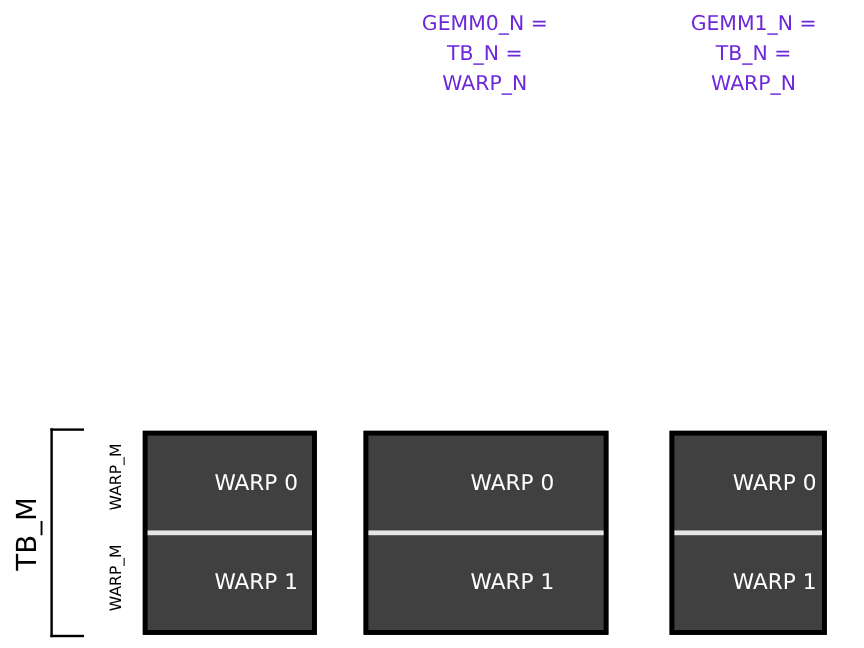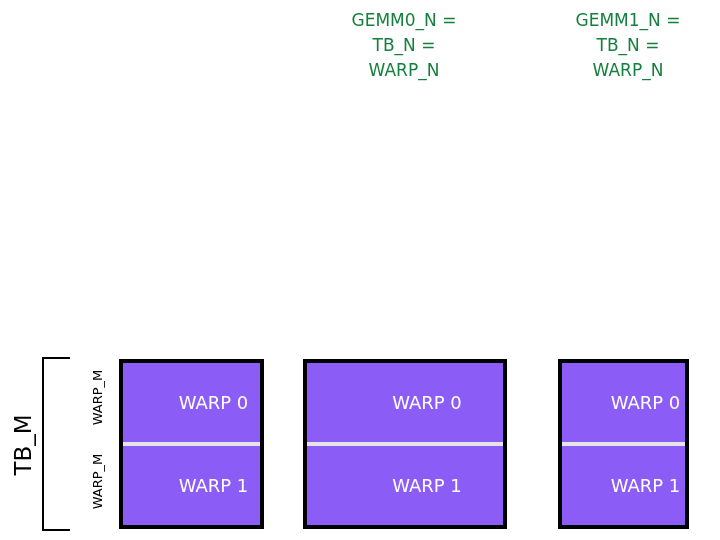--- a/index.html
+++ b/index.html
@@ -17,21 +17,21 @@
     background: #ffffff;
     overflow: hidden;
   }
 
   
   .col-caption {
     position: absolute;
     text-align: center;
     font-size: 17px;
     line-height: 25px;
-    color: #15803d;
+    color: #6d28d9;
     white-space: pre-line;
     letter-spacing: 0px;
   }
   #caption-gemm0 { left: 324px; top: 8px;  width: 160px; }
   #caption-gemm1 { left: 548px; top: 8px;  width: 160px; }
 
   
   .blue-box {
     position: absolute;
     background: #0b78ca;
@@ -56,21 +56,21 @@
     display: flex;
     flex-direction: column;
     background: #000000;
   }
   #green-stack-0 { left: 119px; width: 145px; }
   #green-stack-1 { left: 303px; width: 204px; }
   #green-stack-2 { left: 558px; width: 131px; }
 
   .green-cell {
     flex: 1 1 0;
-    background: #8b5cf6;
+    background: #404040;
     display: flex;
     align-items: center;
     justify-content: center;
     color: #ffffff;
     font-size: 18px;
     padding-left: 44px;
   }
   .green-cell + .green-cell {
     border-top: 4px solid #e5e5e5;
   }

